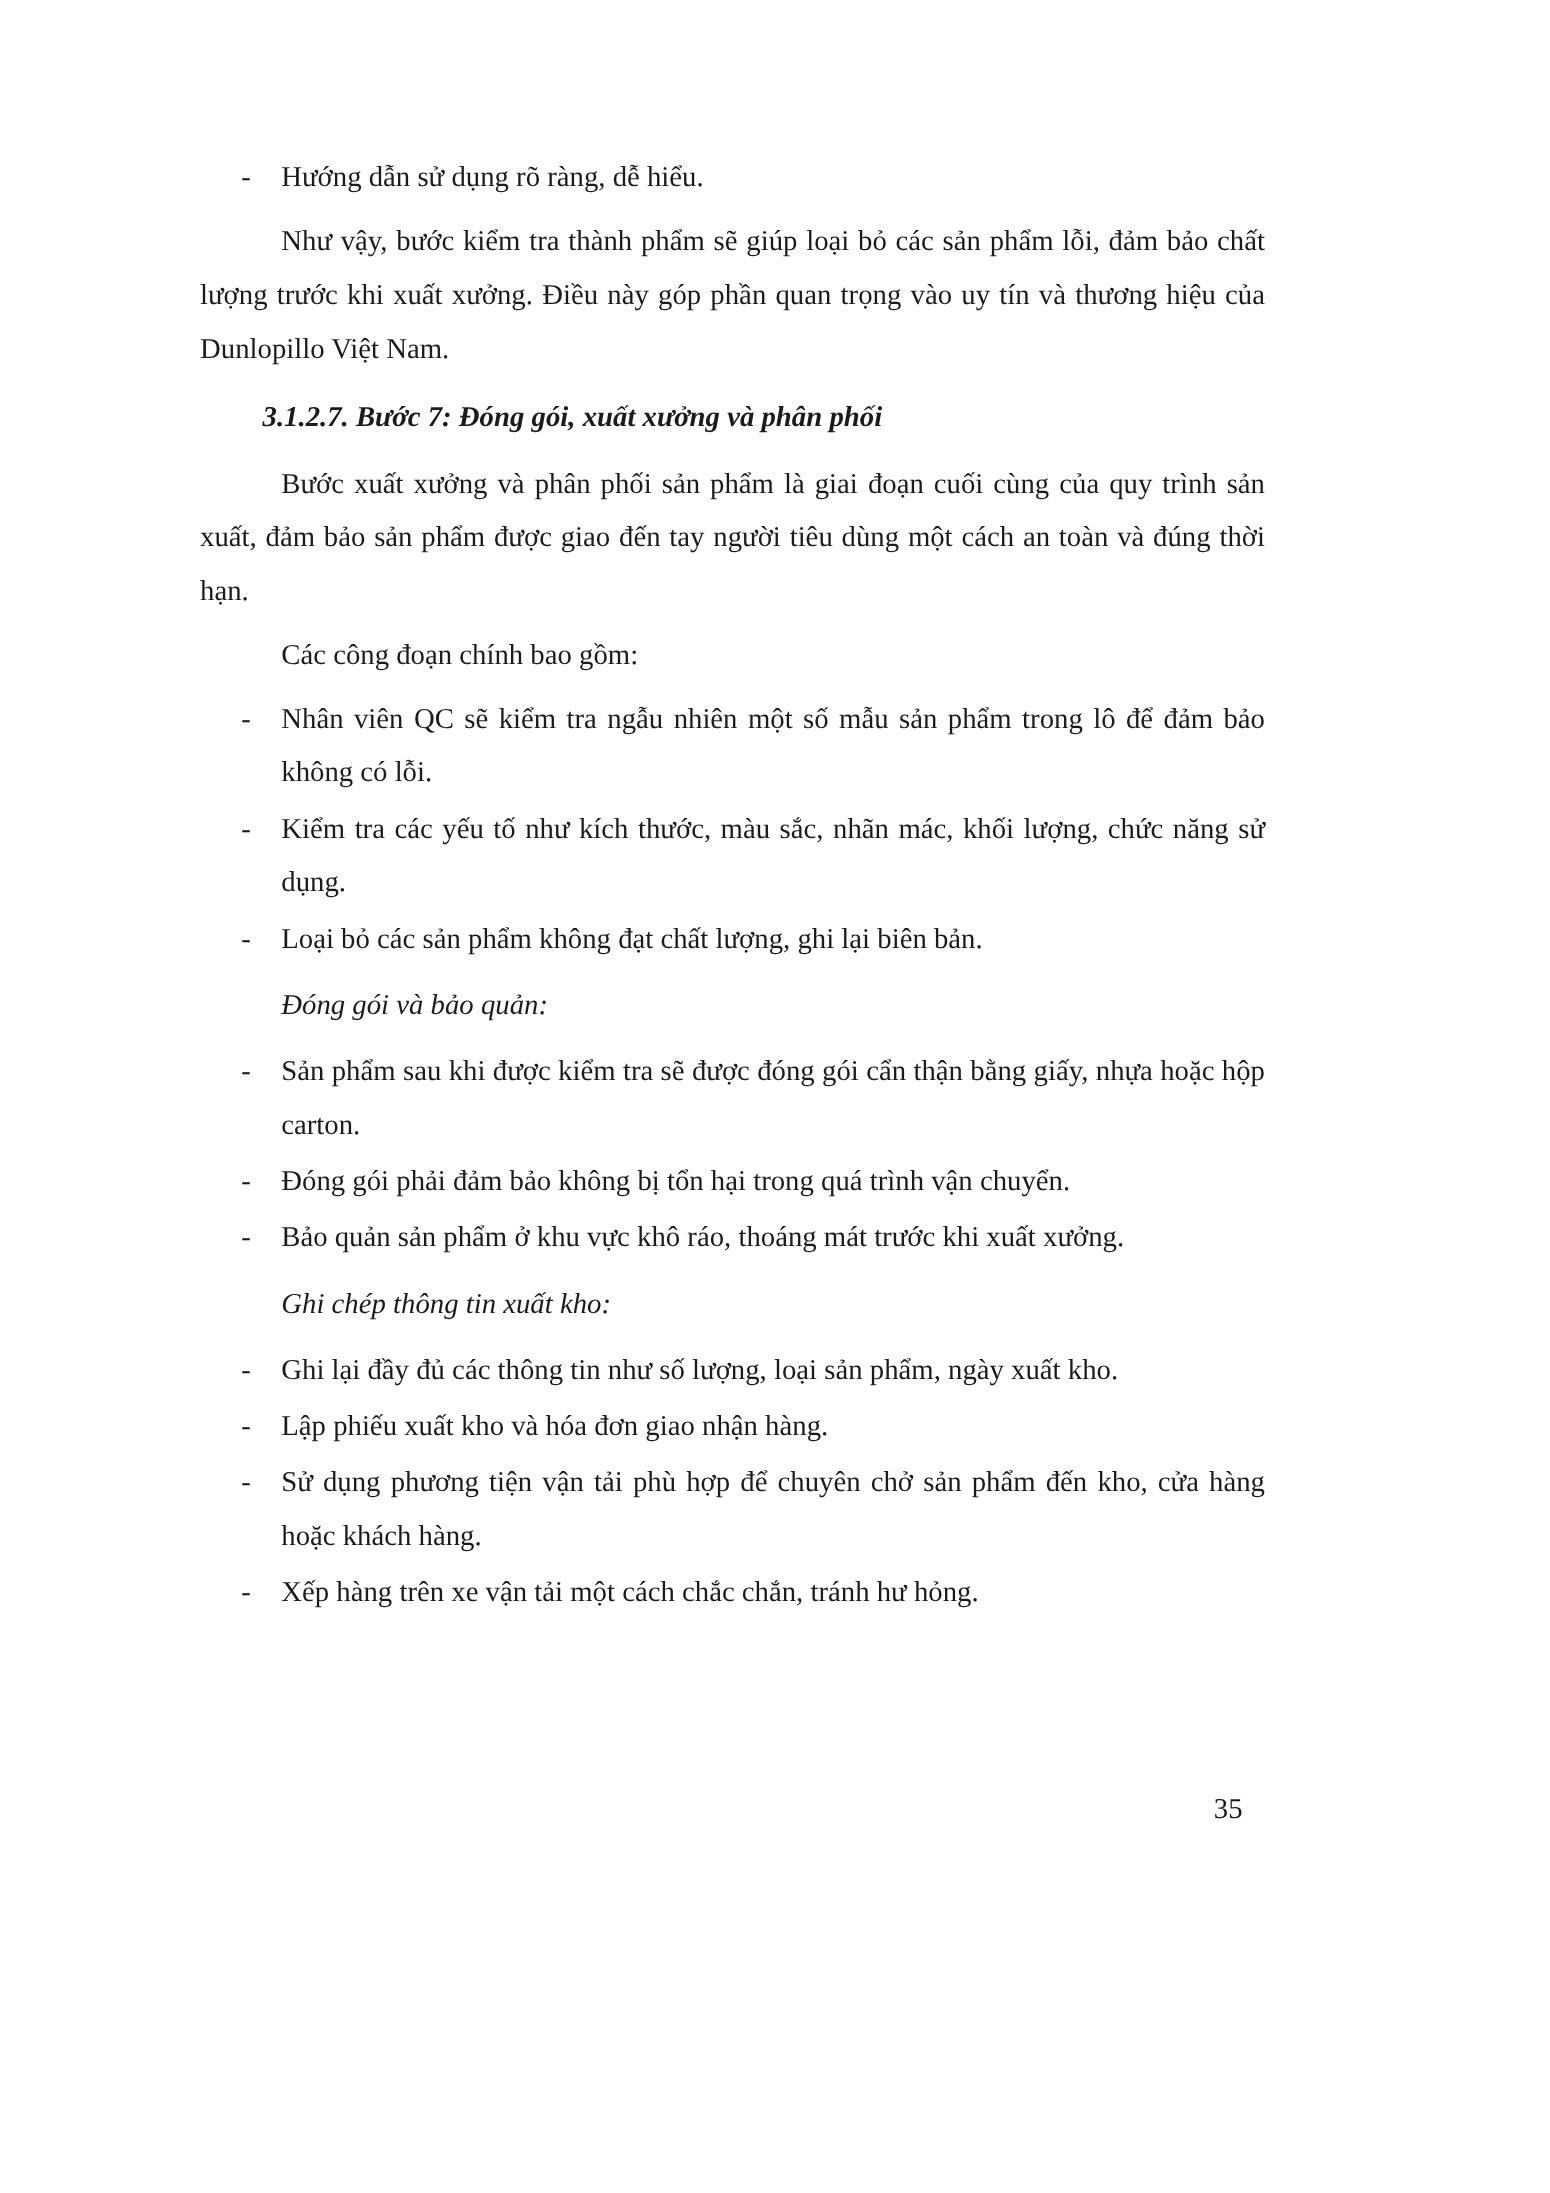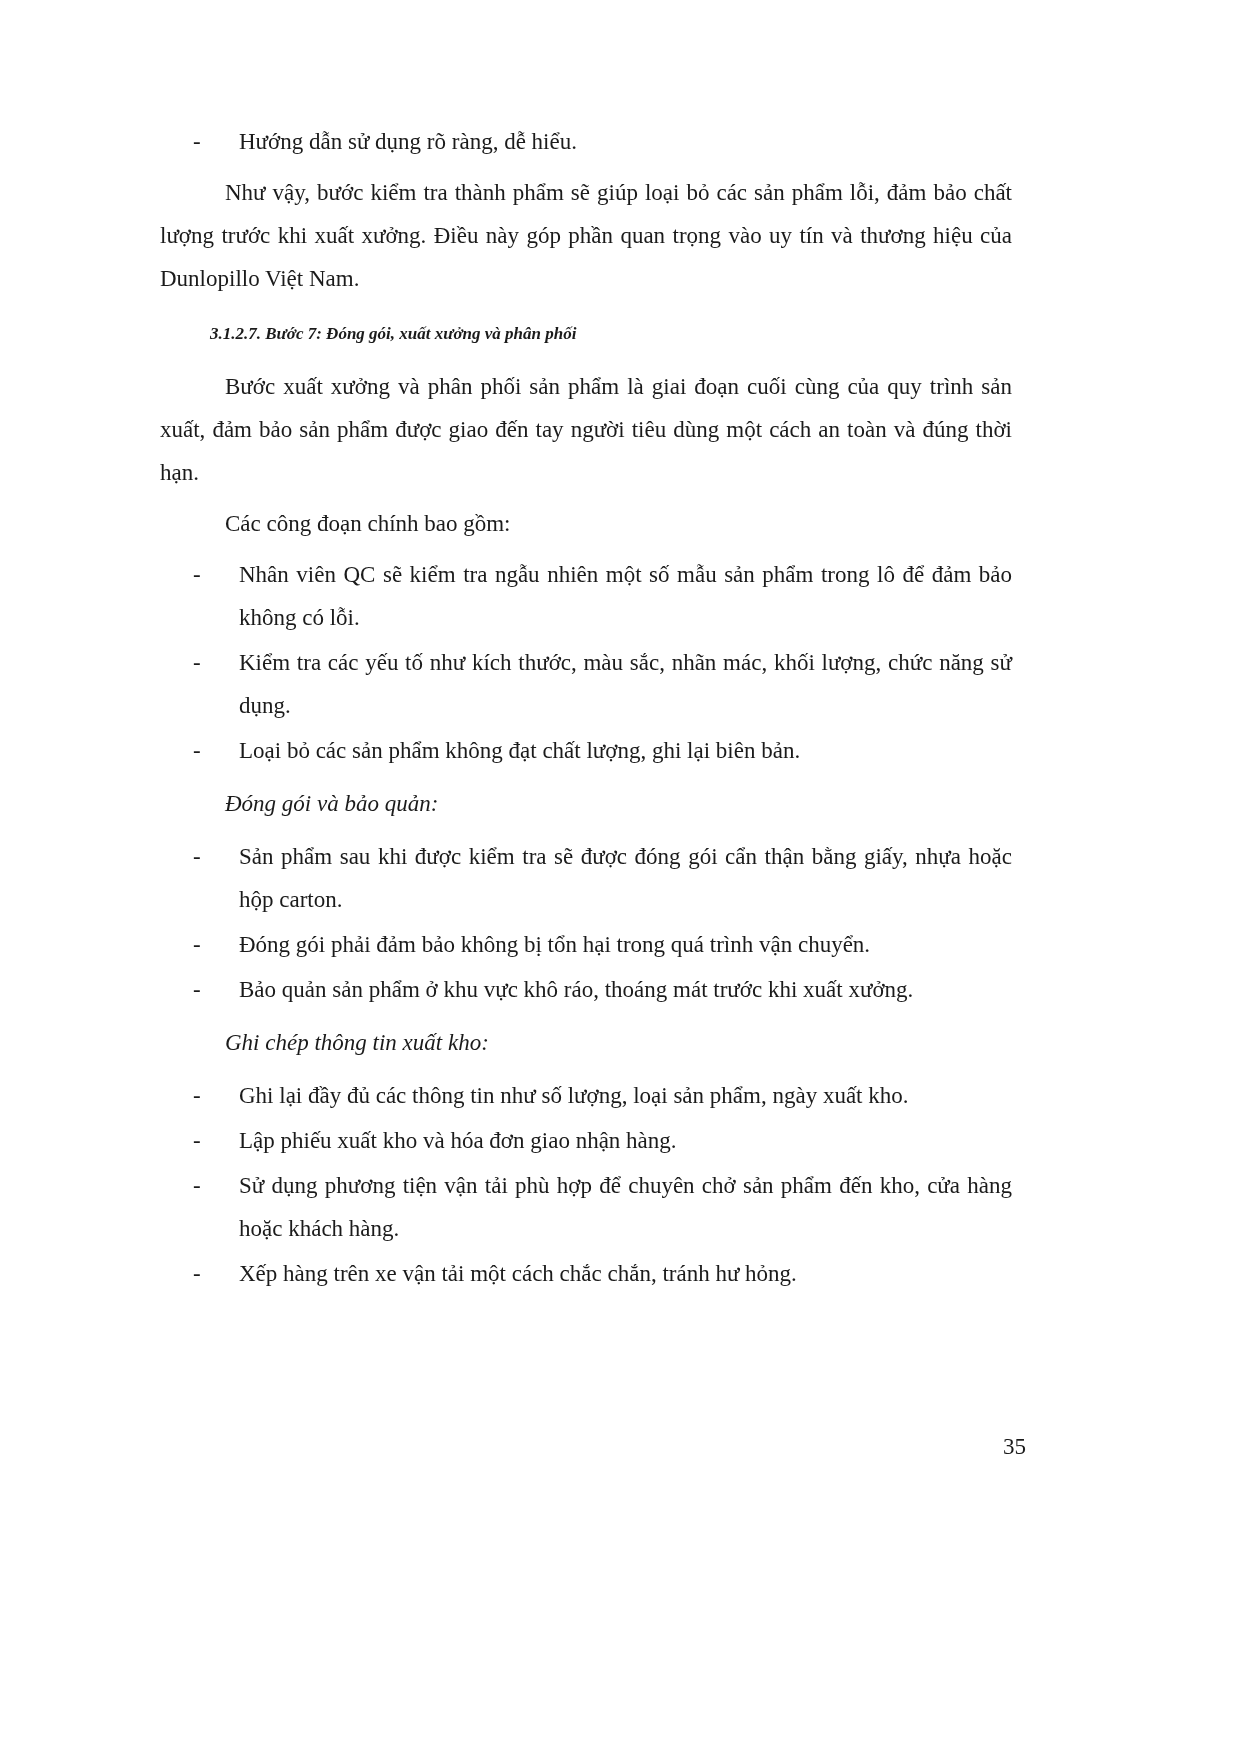--- a/index.html
+++ b/index.html
@@ -23,44 +23,43 @@
   .para {
     margin: 8px 0;
     text-align: justify;
     text-indent: 65px;
     font-family: Liberation Serif, serif;
   }
   .section-heading {
     margin: 12px 0 10px 50px;
     font-weight: bold;
     font-style: italic;
-    font-size: 17px;
+    font-size: 23px;
   }
   .subhead {
     margin: 10px 0;
     margin-left: 65px;
     font-style: italic;
   }
   .bullet {
     display: flex;
     margin: 2px 0;
   }
   .bullet .dash {
     flex: 0 0 32px;
     margin-left: 33px;
   }
   .bullet .btext {
     flex: 1;
     text-align: justify;
-    margin-left: 14px;
   }
   .page-number {
     position: absolute;
     top: 1425px;
-    right: 214px;
+    right: 246px;
     font-size: 23px;
   }
 </style>
 </head>
 <body>
 
 <div class="page">
 
   <div class="bullet">
     <span class="dash">-</span>

